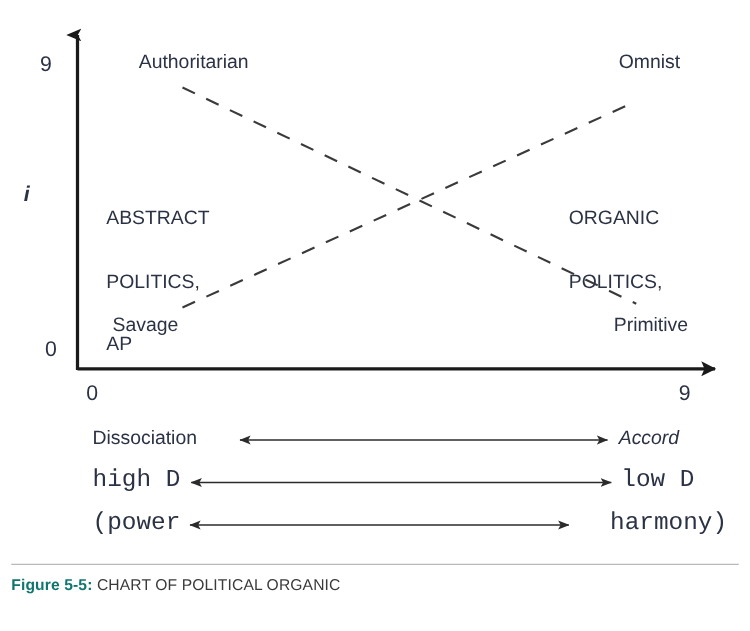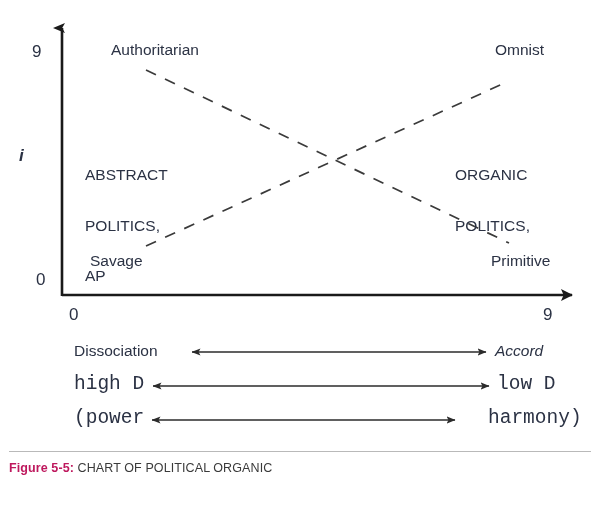--- a/index.html
+++ b/index.html
@@ -59,21 +59,21 @@
   }
   .caption {
     position: absolute;
     left: 9px;
     top: 461px;
     font-size: 12.5px;
     color: #3a3a3a;
     letter-spacing: 0.1px;
   }
   .caption b {
-    color: #be185d;
+    color: #0f766e;
     font-weight: bold;
   }
   .divider {
     position: absolute;
     left: 9px;
     top: 451px;
     width: 582px;
     height: 1px;
     background: #b9b9b9;
   }

